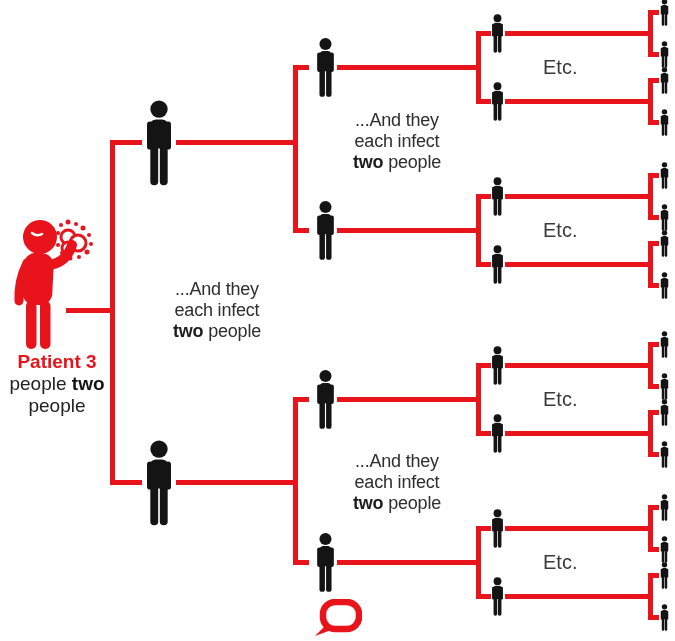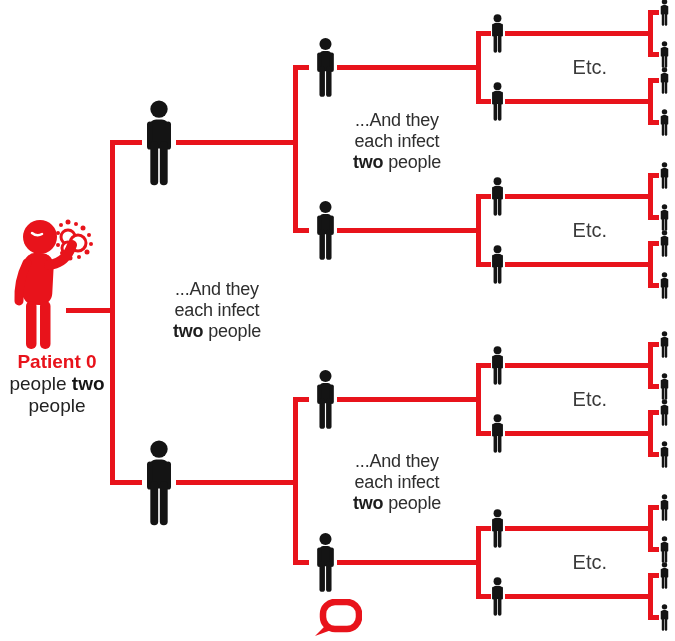--- a/index.html
+++ b/index.html
@@ -8,21 +8,21 @@
     font-family:"Liberation Sans", sans-serif;
   }
   .abs{position:absolute;}
   .ln{position:absolute;}
   .note{
     position:absolute;text-align:center;font-size:18px;line-height:21px;
     color:#2e2e2e;font-weight:500;letter-spacing:-0.2px;
   }
   .note b{font-weight:800;color:#1d1d1d;}
   .etc{
-    position:absolute;width:64px;text-align:right;font-size:20px;
+    position:absolute;width:64px;text-align:left;font-size:20px;
     color:#3a3a3a;font-weight:500;
   }
   .plabel{
     position:absolute;left:0px;top:351px;width:114px;text-align:center;
     font-size:19px;line-height:22px;font-weight:500;color:#222222;
   }
   .plabel .row{white-space:nowrap;}
   .plabel .title{font-weight:600;}
   .plabel b{font-weight:800;color:#151515;}
 </style>
@@ -218,21 +218,21 @@
     </g>
     <circle cx="64" cy="24" r="7" fill="#ffffff" stroke="#e8131b" stroke-width="3"></circle>
     <circle cx="74" cy="30" r="8" fill="#ffffff" stroke="#e8131b" stroke-width="3"></circle>
     <circle cx="64" cy="35" r="6" fill="#ffffff" stroke="#e8131b" stroke-width="3"></circle>
     <path d="M23 50 Q14 68 15 88" stroke="#e8131b" stroke-width="9" stroke-linecap="round" fill="none"></path>
     <path d="M45 52 Q62 50 68 32" stroke="#e8131b" stroke-width="10" stroke-linecap="round" fill="none"></path>
     <path d="M28 20 q5 4 10 1" stroke="#ffffff" stroke-width="2.5" stroke-linecap="round" fill="none"></path>
   </svg>
 
   <div class="plabel">
-    <div class="row title" style="color:#e8131b">Patient 0</div>
+    <div class="row title" style="color:#e8131b">Patient 3</div>
     <div class="row"><span>people </span><b>two</b></div>
     <div class="row">people</div>
   </div>
 
   <div class="note" style="left:147px;top:279px;width:140px">
     <span>...And they</span><br>
     <span>each infect</span><br>
     <b>two</b><span> people</span>
   </div>
   <div class="note" style="left:327px;top:110px;width:140px">

